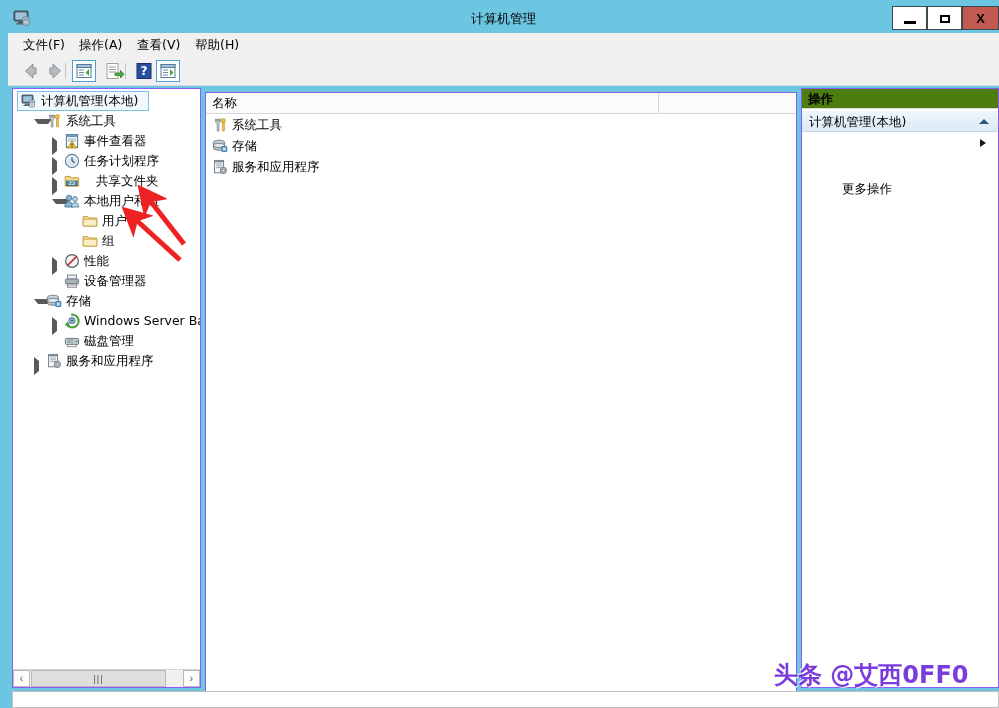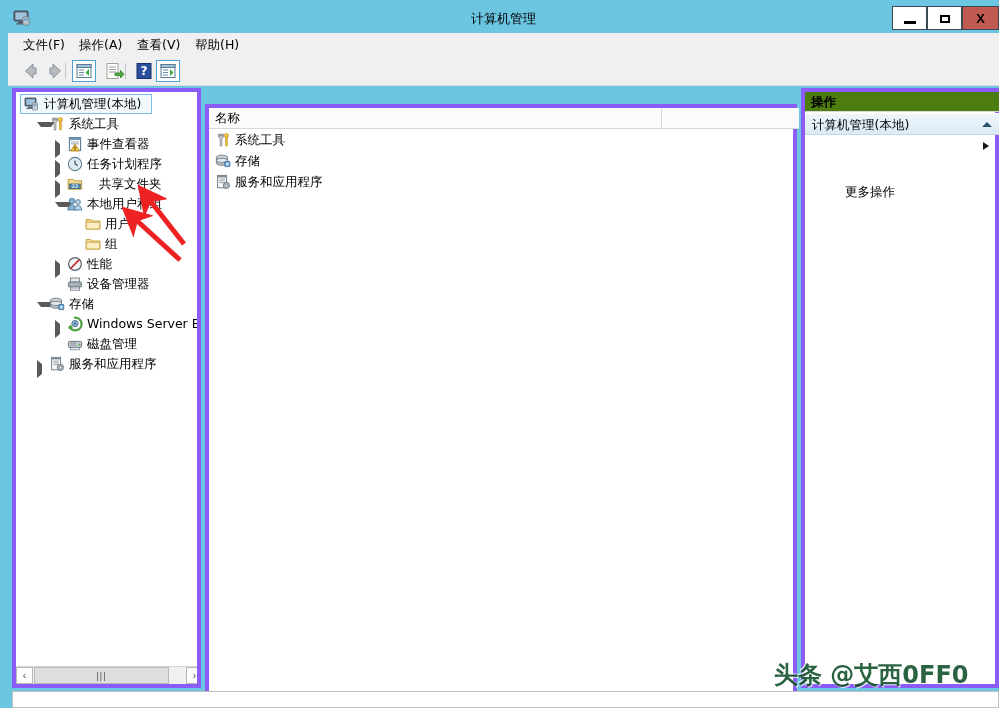--- a/index.html
+++ b/index.html
@@ -136,29 +136,29 @@
     box-sizing: border-box;
     border: 1px solid #4ea3d6;
     background: #ffffff;
   }
 
   
   .panel {
     position: absolute;
     box-sizing: border-box;
     background: #ffffff;
-    border: 4px solid #8b5cf6;
+    border: 1px solid #8b5cf6;
   }
   #tree-panel {
     left: 8px; top: 84px;
     width: 189px; height: 600px;
     overflow: hidden;
   }
   #list-panel {
-    left: 201px; top: 100px;
+    left: 201px; top: 88px;
     width: 592px; height: 600px;
   }
   #actions-panel {
     left: 797px; top: 84px;
     width: 198px; height: 600px;
   }
   .statusbar {
     position: absolute;
     left: 8px; top: 687px;
     width: 987px; height: 17px;
@@ -373,21 +373,21 @@
     position: absolute;
     left: 0; top: 0;
     width: 999px; height: 708px;
     pointer-events: none;
   }
   .watermark {
     position: absolute;
     left: 770px; top: 655px;
     font-size: 24px;
     font-weight: bold;
-    color: #14532d;
+    color: #6d28d9;
     font-family: "DejaVu Sans", "Liberation Sans", sans-serif;
     white-space: nowrap;
     text-shadow: 1px 1px 0 rgba(255,255,255,0.9), -1px -1px 0 rgba(255,255,255,0.9);
     opacity: 0.9;
   }
 </style>
 </head>
 <body>
 
 <div class="window">

